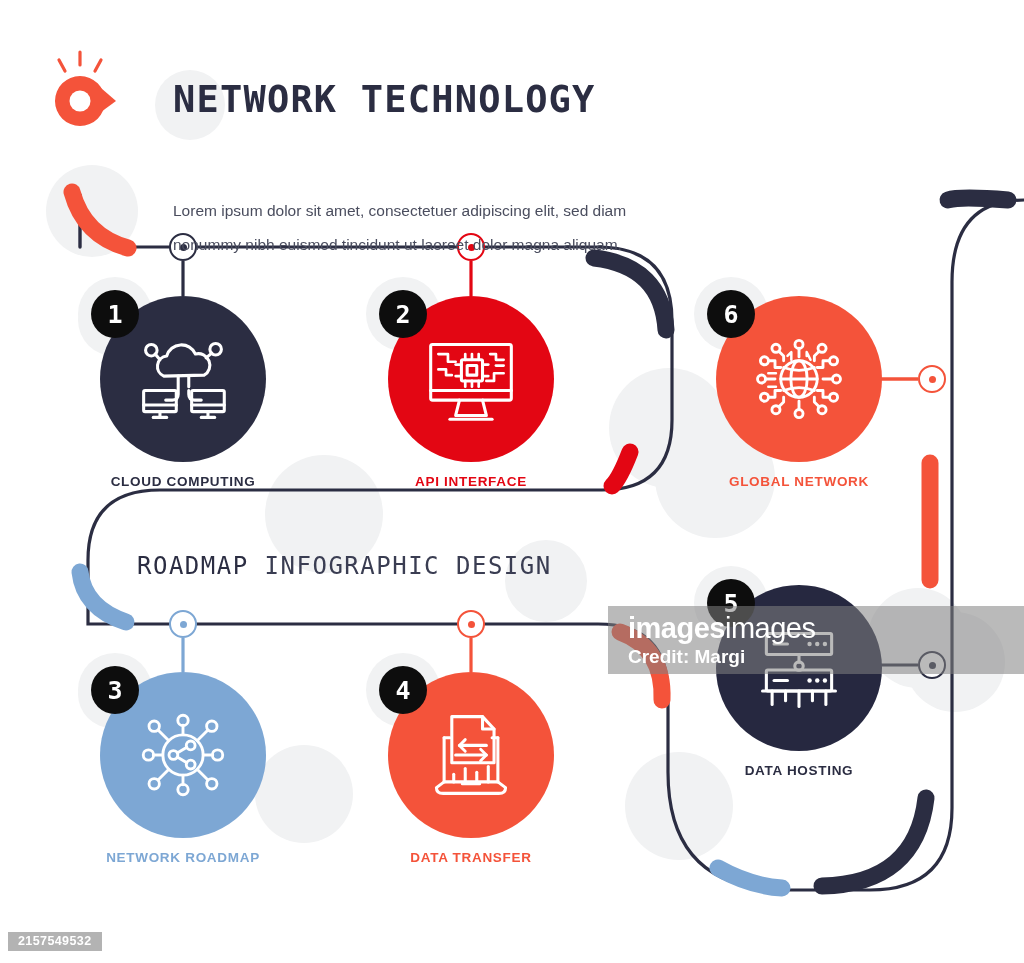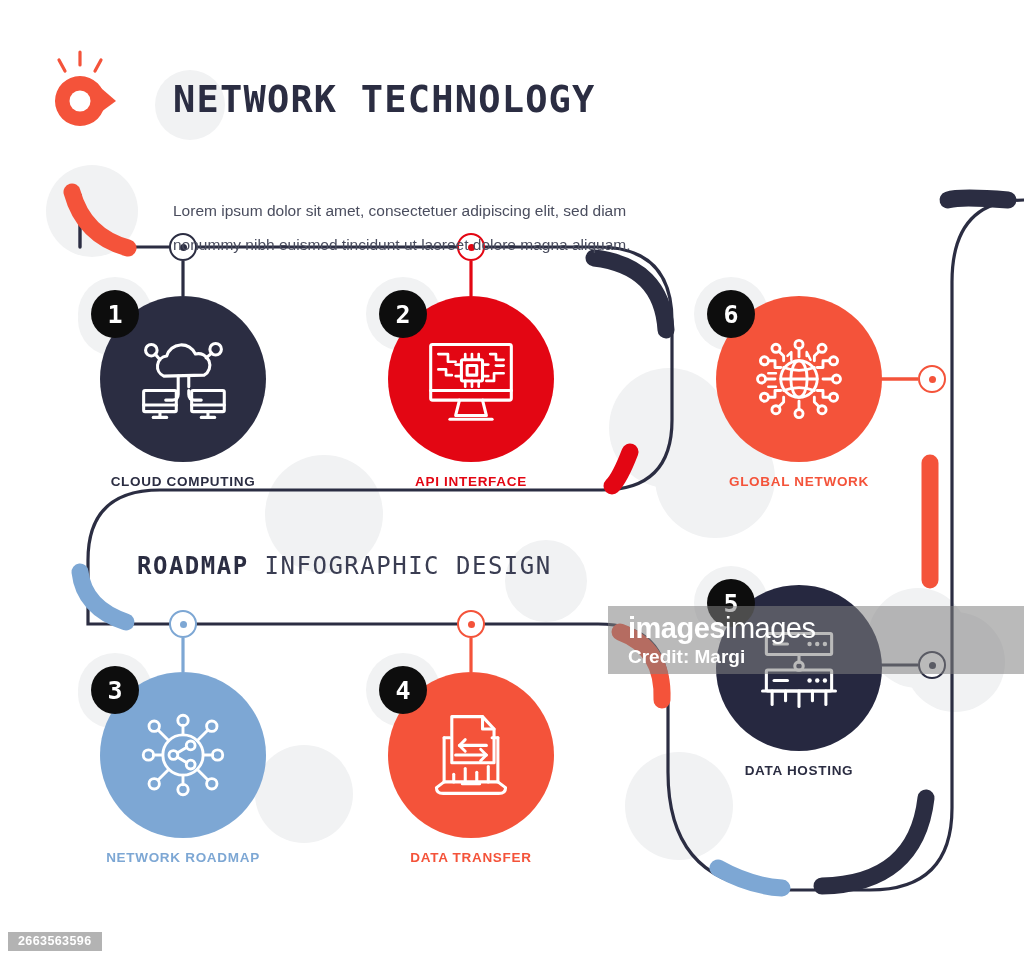--- a/index.html
+++ b/index.html
@@ -71,21 +71,21 @@
   #roadmap-heading {
     position: absolute;
     left: 137px; top: 552px;
     z-index: 6;
     font-family: "DejaVu Sans Mono", monospace;
     font-size: 24px;
     letter-spacing: 1.5px;
     color: #2b2d42;
     white-space: nowrap;
   }
-  #roadmap-heading .strong { font-weight: bold; }
+  #roadmap-heading .strong { font-weight: normal; }
   #roadmap-heading .light  { font-weight: normal; color: #3a3d52; }
 
   
   .node { position: absolute; z-index: 5; }
 
   .node-circle {
     position: absolute;
     left: 0; top: 0;
     width: 166px; height: 166px;
     border-radius: 50%;
@@ -257,21 +257,21 @@
       </g>
       <path d="M 36 28 A 25 25 0 1 0 36 78 A 25 25 0 0 0 36 28 Z" fill="#f4533a"></path>
       <path d="M 57 40 L 72 53 L 57 64 Z" fill="#f4533a"></path>
       <circle cx="36" cy="53" r="10.5" fill="#ffffff"></circle>
     </svg>
   </div>
 
   <div id="title">NETWORK TECHNOLOGY</div>
   <div id="subtitle">
     <div>Lorem ipsum dolor sit amet, consectetuer adipiscing elit, sed diam</div>
-    <div>nonummy nibh euismod tincidunt ut laoreet dolore magna aliquam.</div>
+    <div>nonummy nibh euismod tincidunt ut laoreet dolor magna aliquam.</div>
   </div>
 
   <div id="roadmap-heading">
     <span class="strong">ROADMAP</span>
     <span class="light">INFOGRAPHIC DESIGN</span>
   </div>
 
   <div class="ring" style="left:169px; top:233px;">
     <span class="dot"></span>
   </div>
@@ -507,15 +507,15 @@
         <span>5</span>
       </div>
     <div class="node-label" style="color:#2b2d42;">DATA HOSTING</div>
   </div>
 
   <div id="watermark-band"></div>
   <div id="watermark-logo">
     <span class="wm-b">images</span><span class="wm-l">images</span>
   </div>
   <div id="watermark-credit">Credit: Margi</div>
-  <div id="asset-id">2663563596</div>
+  <div id="asset-id">2157549532</div>
 
 </div>
 
 </body></html>

